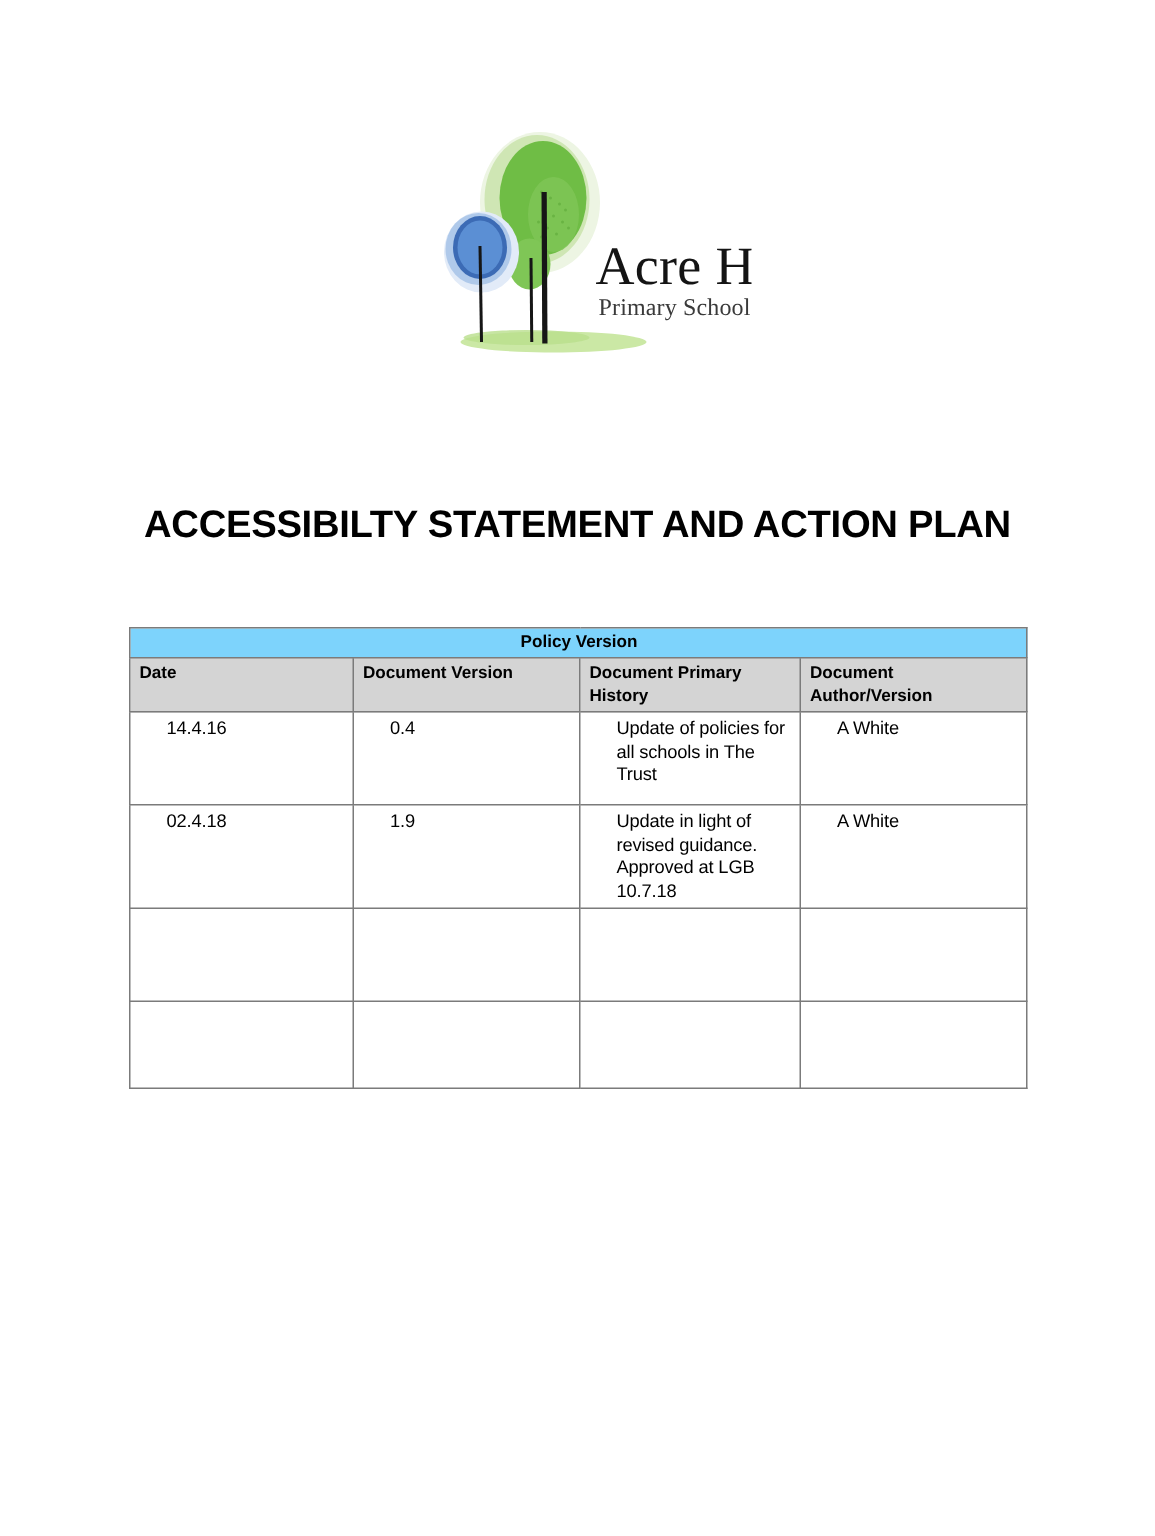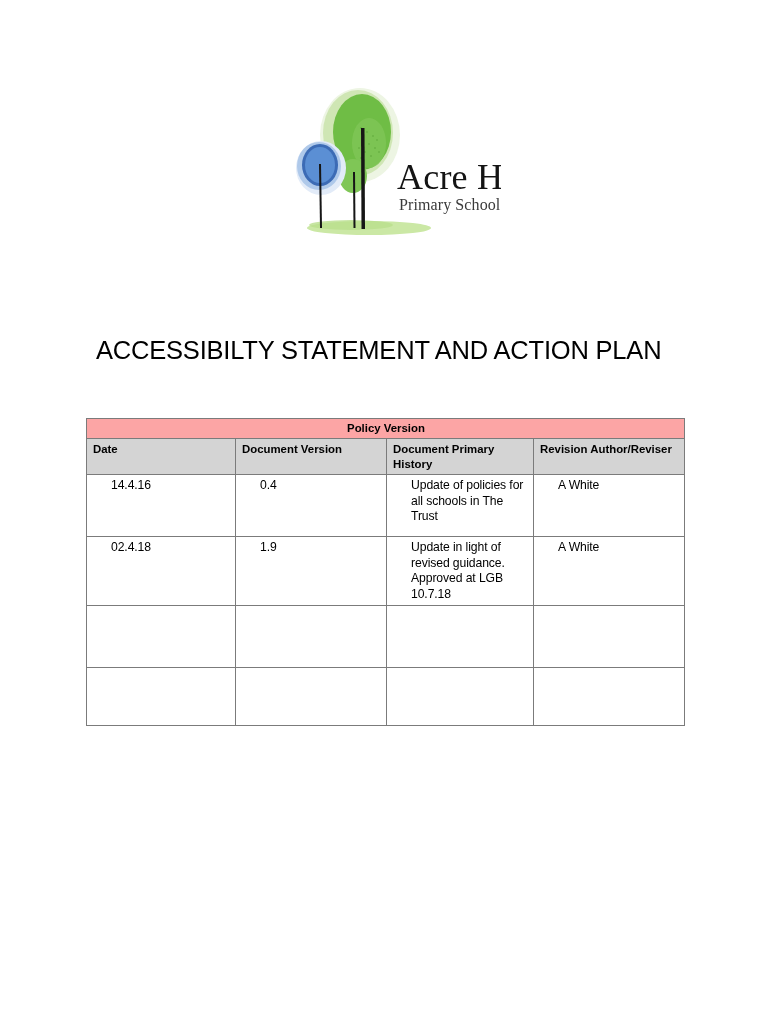--- a/index.html
+++ b/index.html
@@ -38,21 +38,21 @@
   }
 
   
   .doc-title {
     position: absolute;
     left: 96px;
     top: 335px;
     width: 600px;
     font-family: "Liberation Sans", sans-serif;
     font-size: 25.5px;
-    font-weight: normal;
+    font-weight: bold;
     letter-spacing: -0.2px;
     color: #000000;
     line-height: 1.18;
     white-space: nowrap;
   }
 
   
   .version-table {
     position: absolute;
     left: 86px;
@@ -66,21 +66,21 @@
     border: 1px solid #7b7b7b;
     vertical-align: top;
     padding: 3px 5px 3px 6px;
     font-size: 11.4px;
     line-height: 1.30;
     color: #000000;
     text-align: left;
     font-weight: normal;
   }
   .version-table .hdr-band {
-    background: #fca5a5;
+    background: #7dd3fc;
     text-align: center;
     font-weight: bold;
     font-size: 11.4px;
     padding-top: 2px;
     padding-bottom: 2px;
     height: 13px;
     margin-top: 19px;
   }
   .version-table .col-hdr {
     background: #d4d4d4;
@@ -168,21 +168,21 @@
         <col class="c4">
     </colgroup>
     <tbody>
       <tr class="row-h1">
         <td class="hdr-band" colspan="4">Policy Version</td>
       </tr>
       <tr class="row-h2">
         <td class="col-hdr">Date</td>
         <td class="col-hdr">Document Version</td>
         <td class="col-hdr cell-lines">Document Primary History</td>
-        <td class="col-hdr cell-lines">Revision Author/Reviser</td>
+        <td class="col-hdr cell-lines">Document Author/Version</td>
       </tr>
 
       <tr class="row-tall">
         <td class="data-cell">14.4.16</td>
         <td class="data-cell">0.4</td>
         <td class="data-cell cell-lines">Update of policies for
 all schools in The Trust</td>
         <td class="data-cell">A White</td>
       </tr>
 

